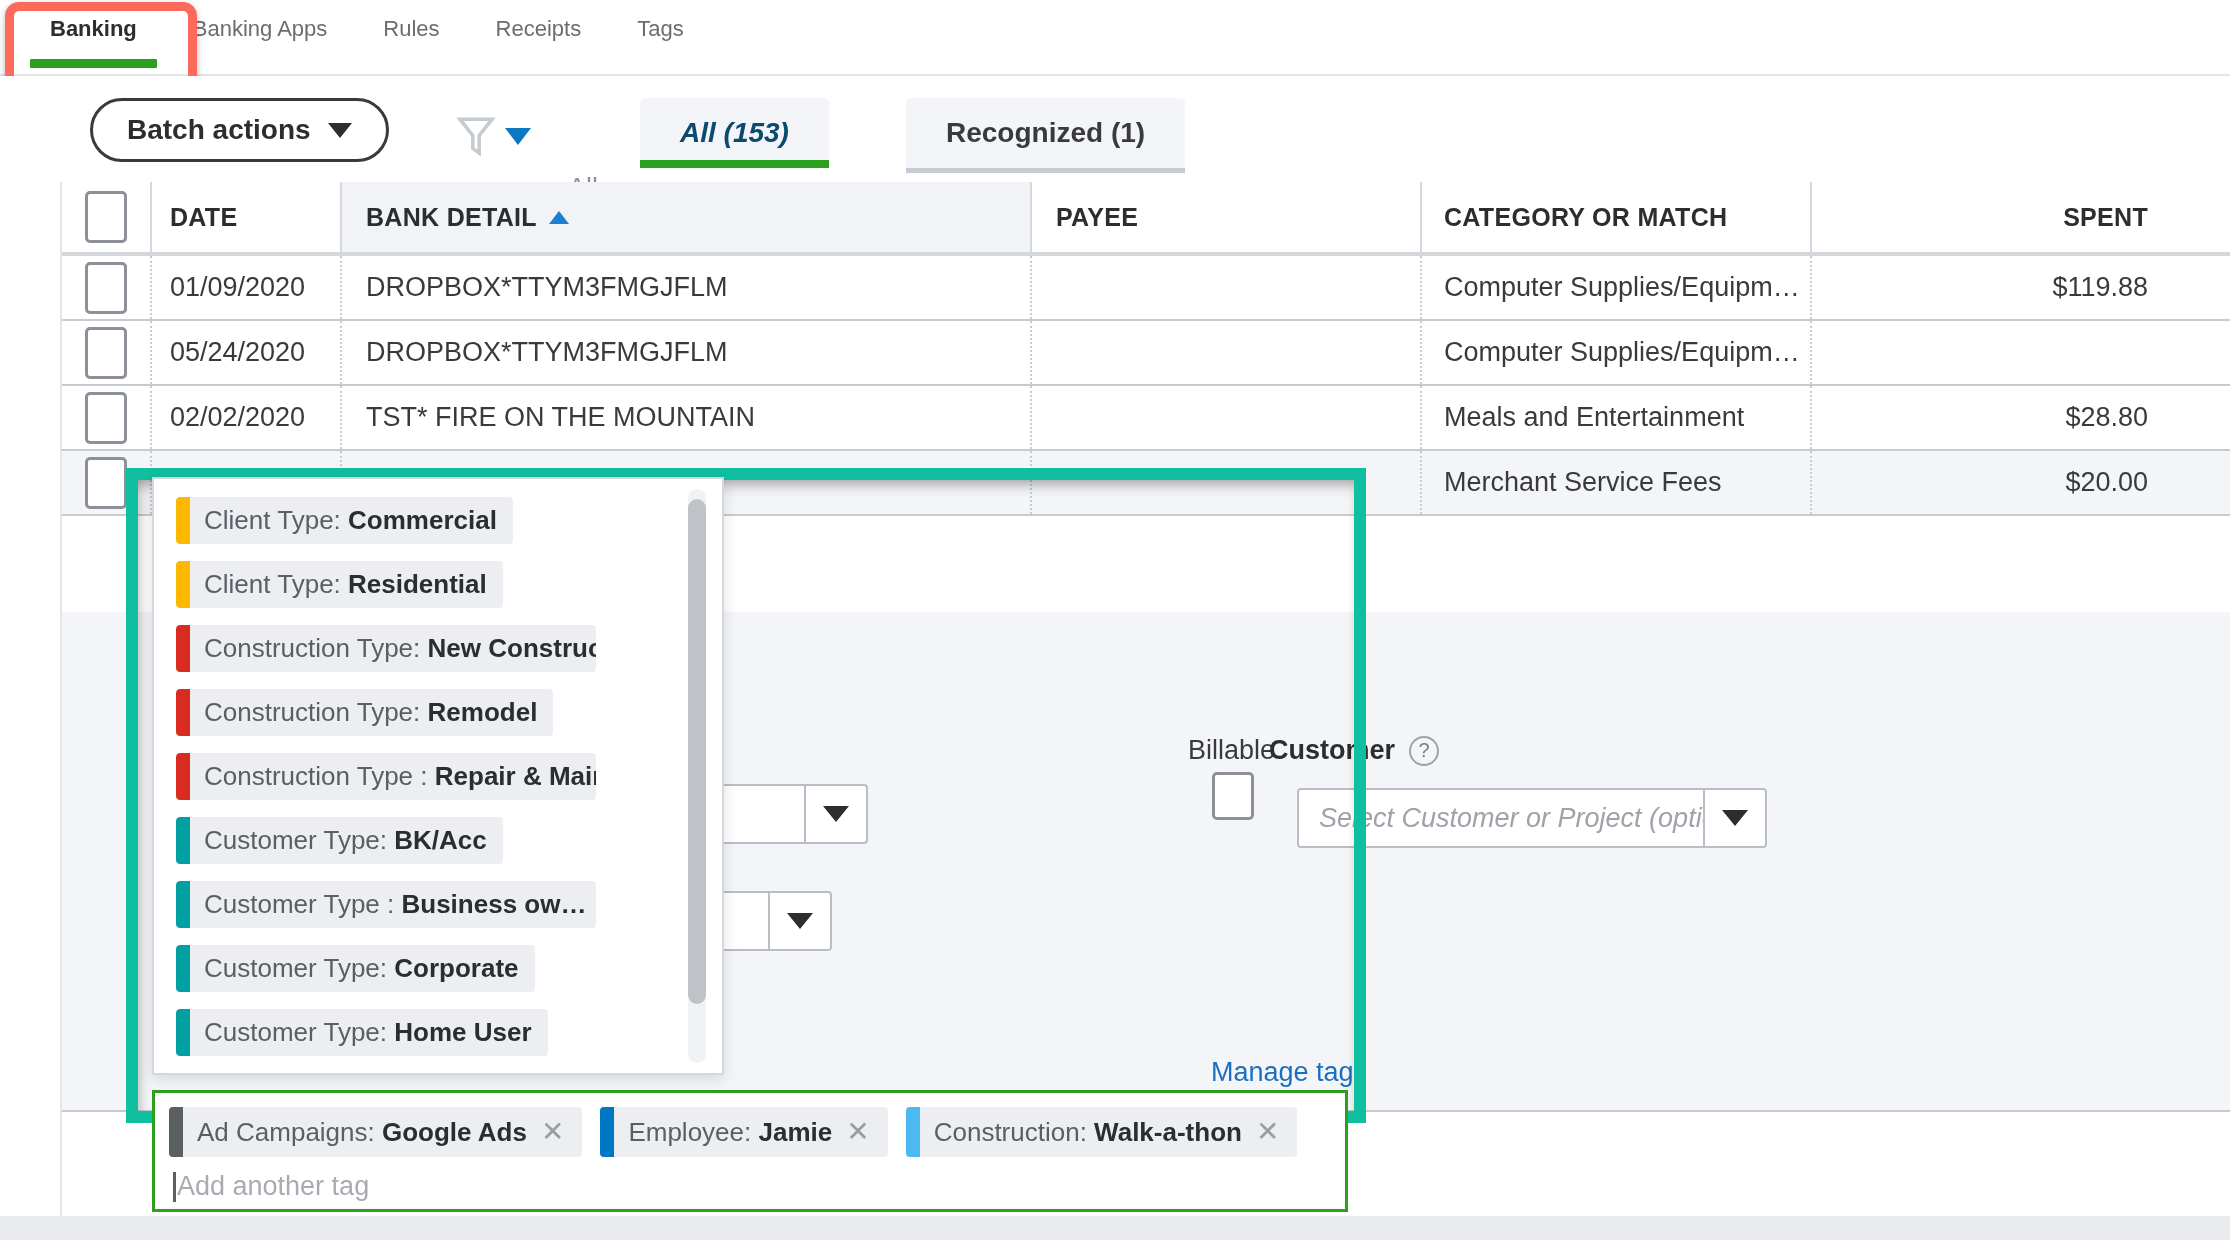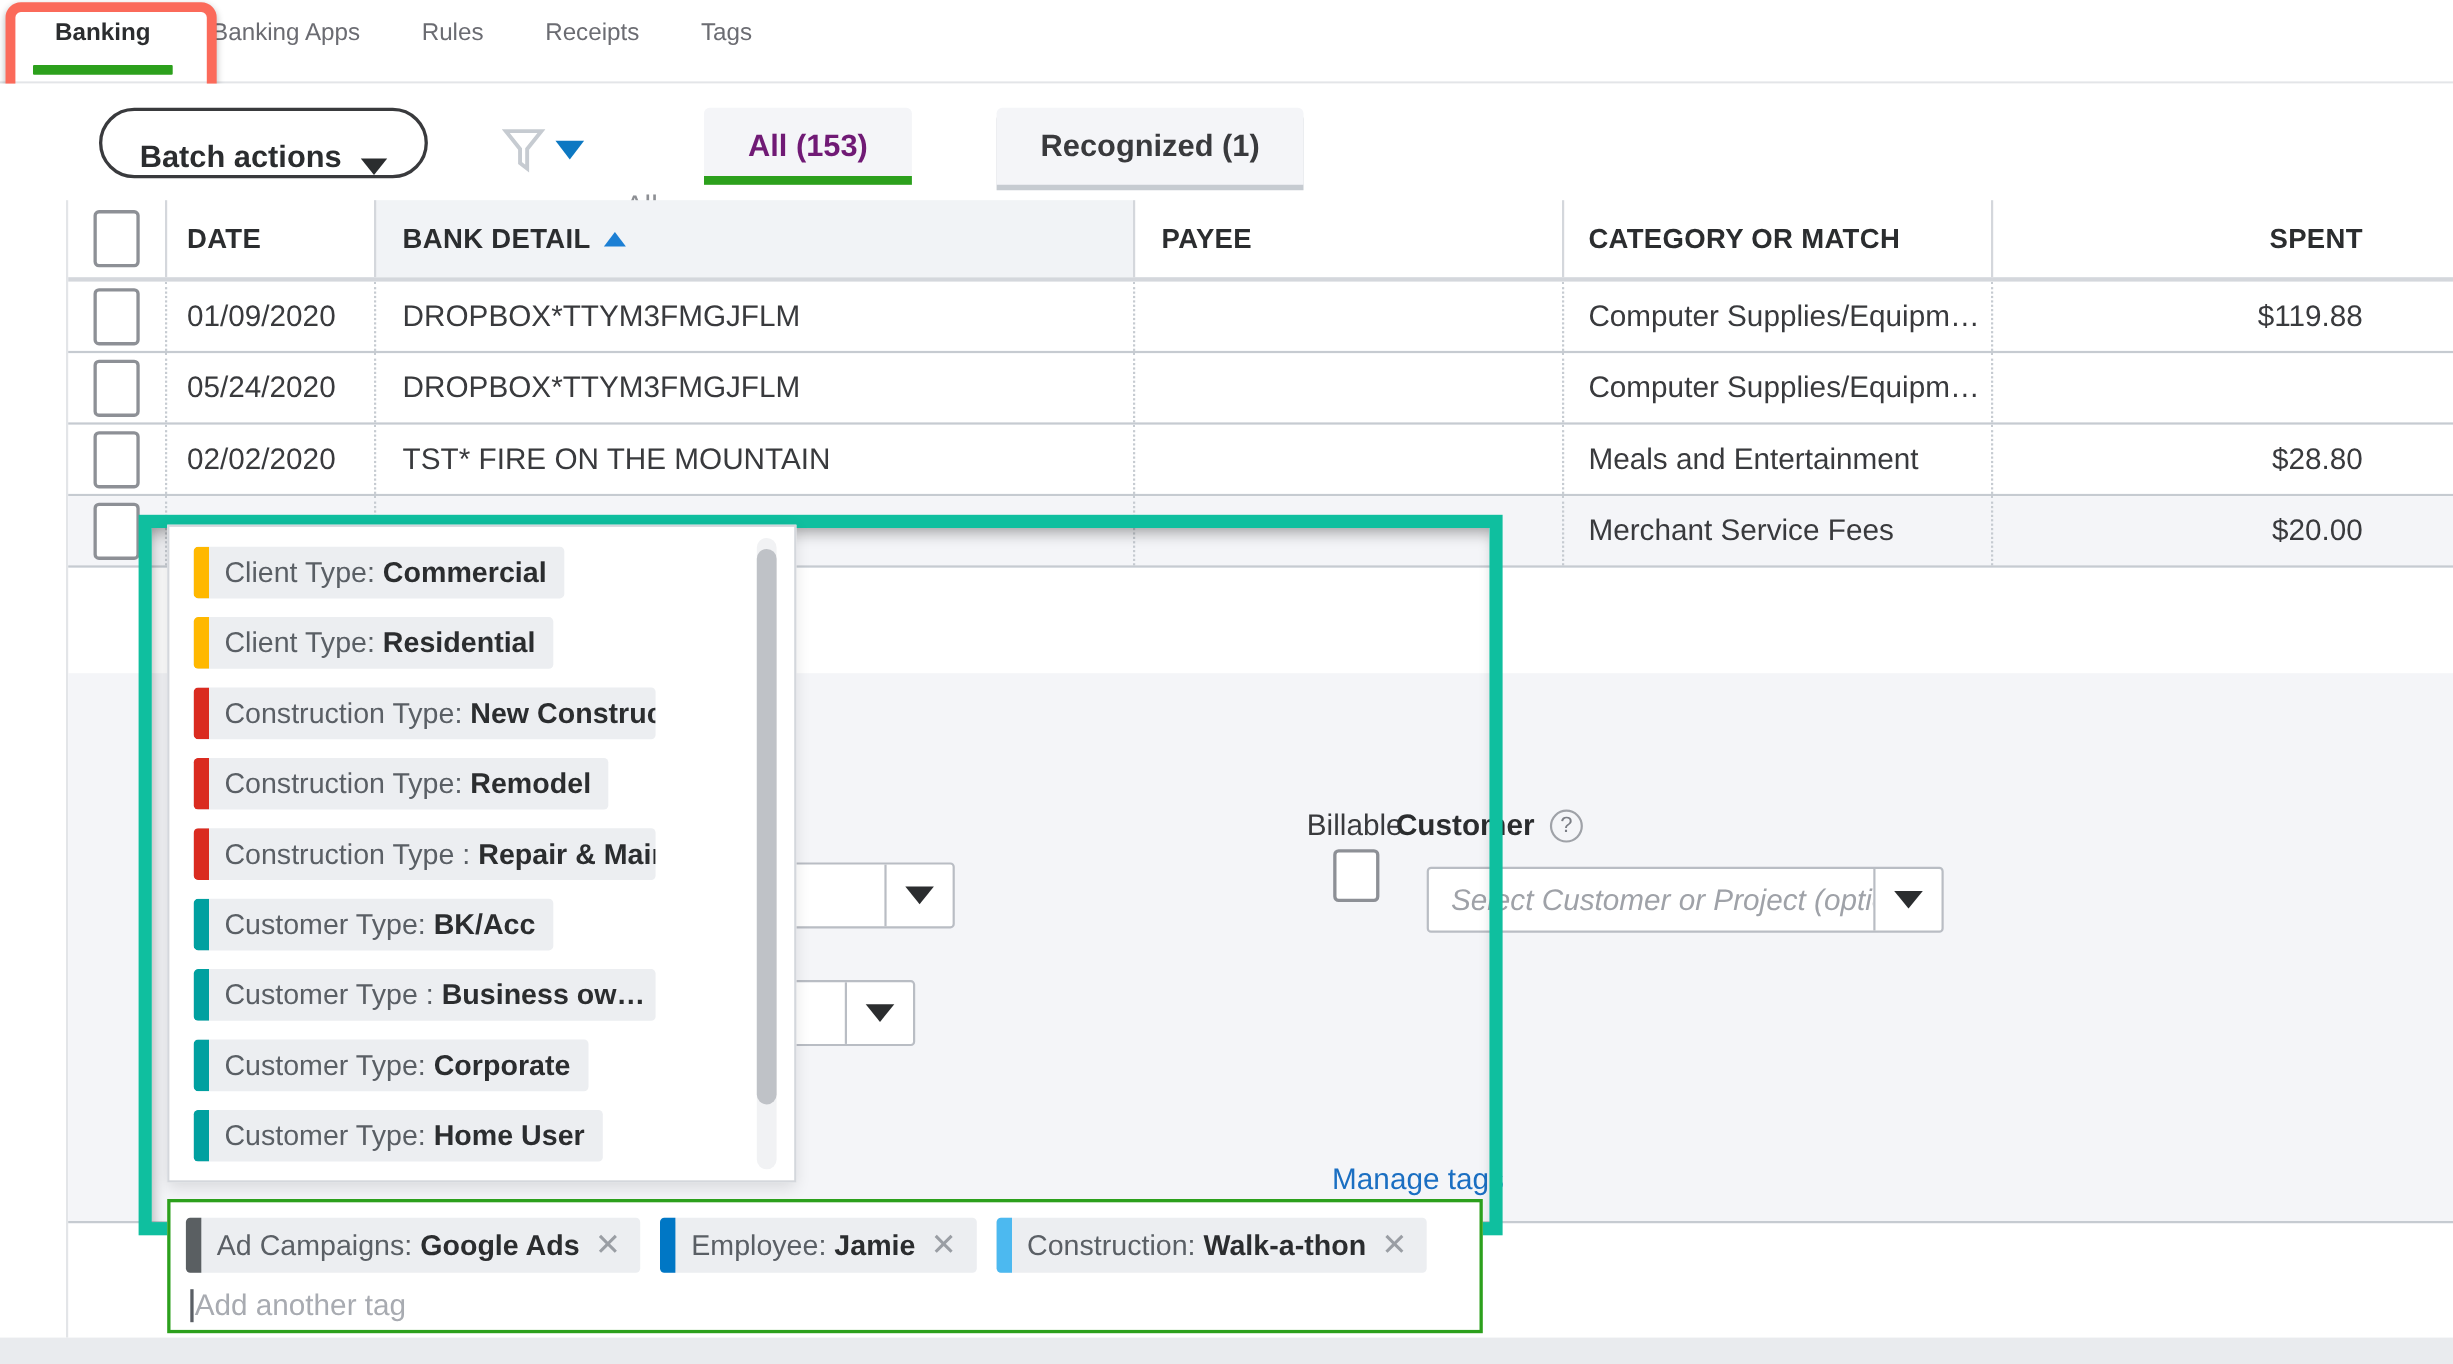--- a/index.html
+++ b/index.html
@@ -42,42 +42,42 @@
     content:""; position:absolute; inset:-9px; border-radius:14px;
     box-shadow: 0 3px 7px rgba(0,0,0,0.28);
   }
 
   
   .toolbar { position: absolute; left: 0; top: 76px; width: 2230px; height: 106px; background:#fff; }
   .batch-actions {
     position: absolute; left: 90px; top: 22px;
     height: 64px; padding: 0 34px;
     border: 3px solid #393a3d; border-radius: 34px;
-    display: flex; align-items: flex-end; gap: 17px;
+    display: flex; align-items: center; gap: 17px;
     font-size: 28px; color: #2b2d2f; font-weight: bold;
     background: #fff; cursor: pointer;
   }
   .caret-down {
     width: 0; height: 0; border-left: 12px solid transparent; border-right: 12px solid transparent;
     border-top: 15px solid #2b2d2f;
   }
   .filter-icon { position: absolute; left: 456px; top: 40px; width: 40px; height: 42px; cursor:pointer;}
   .blue-caret {
     position: absolute; left: 505px; top: 52px;
     width: 0; height: 0; border-left: 13px solid transparent; border-right: 13px solid transparent;
     border-top: 17px solid #0d78c2; cursor:pointer;
   }
   .all-label { position:absolute; left: 568px; top: 112px; transform: translateY(-50%); font-size:27px; color:#8d8f94;}
   .seg-tab {
     position: absolute; top: 22px; height: 70px; padding: 0 40px;
     display:flex; align-items:center; justify-content:center;
     font-size: 28px; font-weight: bold; background: #f4f5f8;
     border-radius: 5px 5px 0 0; cursor:pointer;
   }
-  .seg-tab.active { left: 640px; color: #701a75; }
+  .seg-tab.active { left: 640px; color: #0c4a6e; font-style: italic; }
   .seg-tab.active .segbar { position:absolute; left:0; right:0; bottom:0; height:8px; background:#2ca01c; }
   .seg-tab.inactive { left: 906px; color: #393a3d; box-shadow: 0 5px 0 #c6cbd1; }
 
   
   .table { position:absolute; left: 62px; top: 182px; width: 2168px; }
   .thead { display:flex; height: 74px; border-bottom: 4px solid #d4d7dc; }
   .th { font-size: 25px; font-weight: bold; color:#2b2d2f; display:flex; align-items:center; letter-spacing: .3px;}
   .col-chk  { width: 88px; display:flex; align-items:center; justify-content:center; }
   .col-date { width: 190px; padding-left: 18px; border-left: 2px solid #d4d7dc;}
   .col-bank { width: 690px; padding-left: 24px; border-left: 2px solid #d4d7dc; background:#f1f3f6;}

